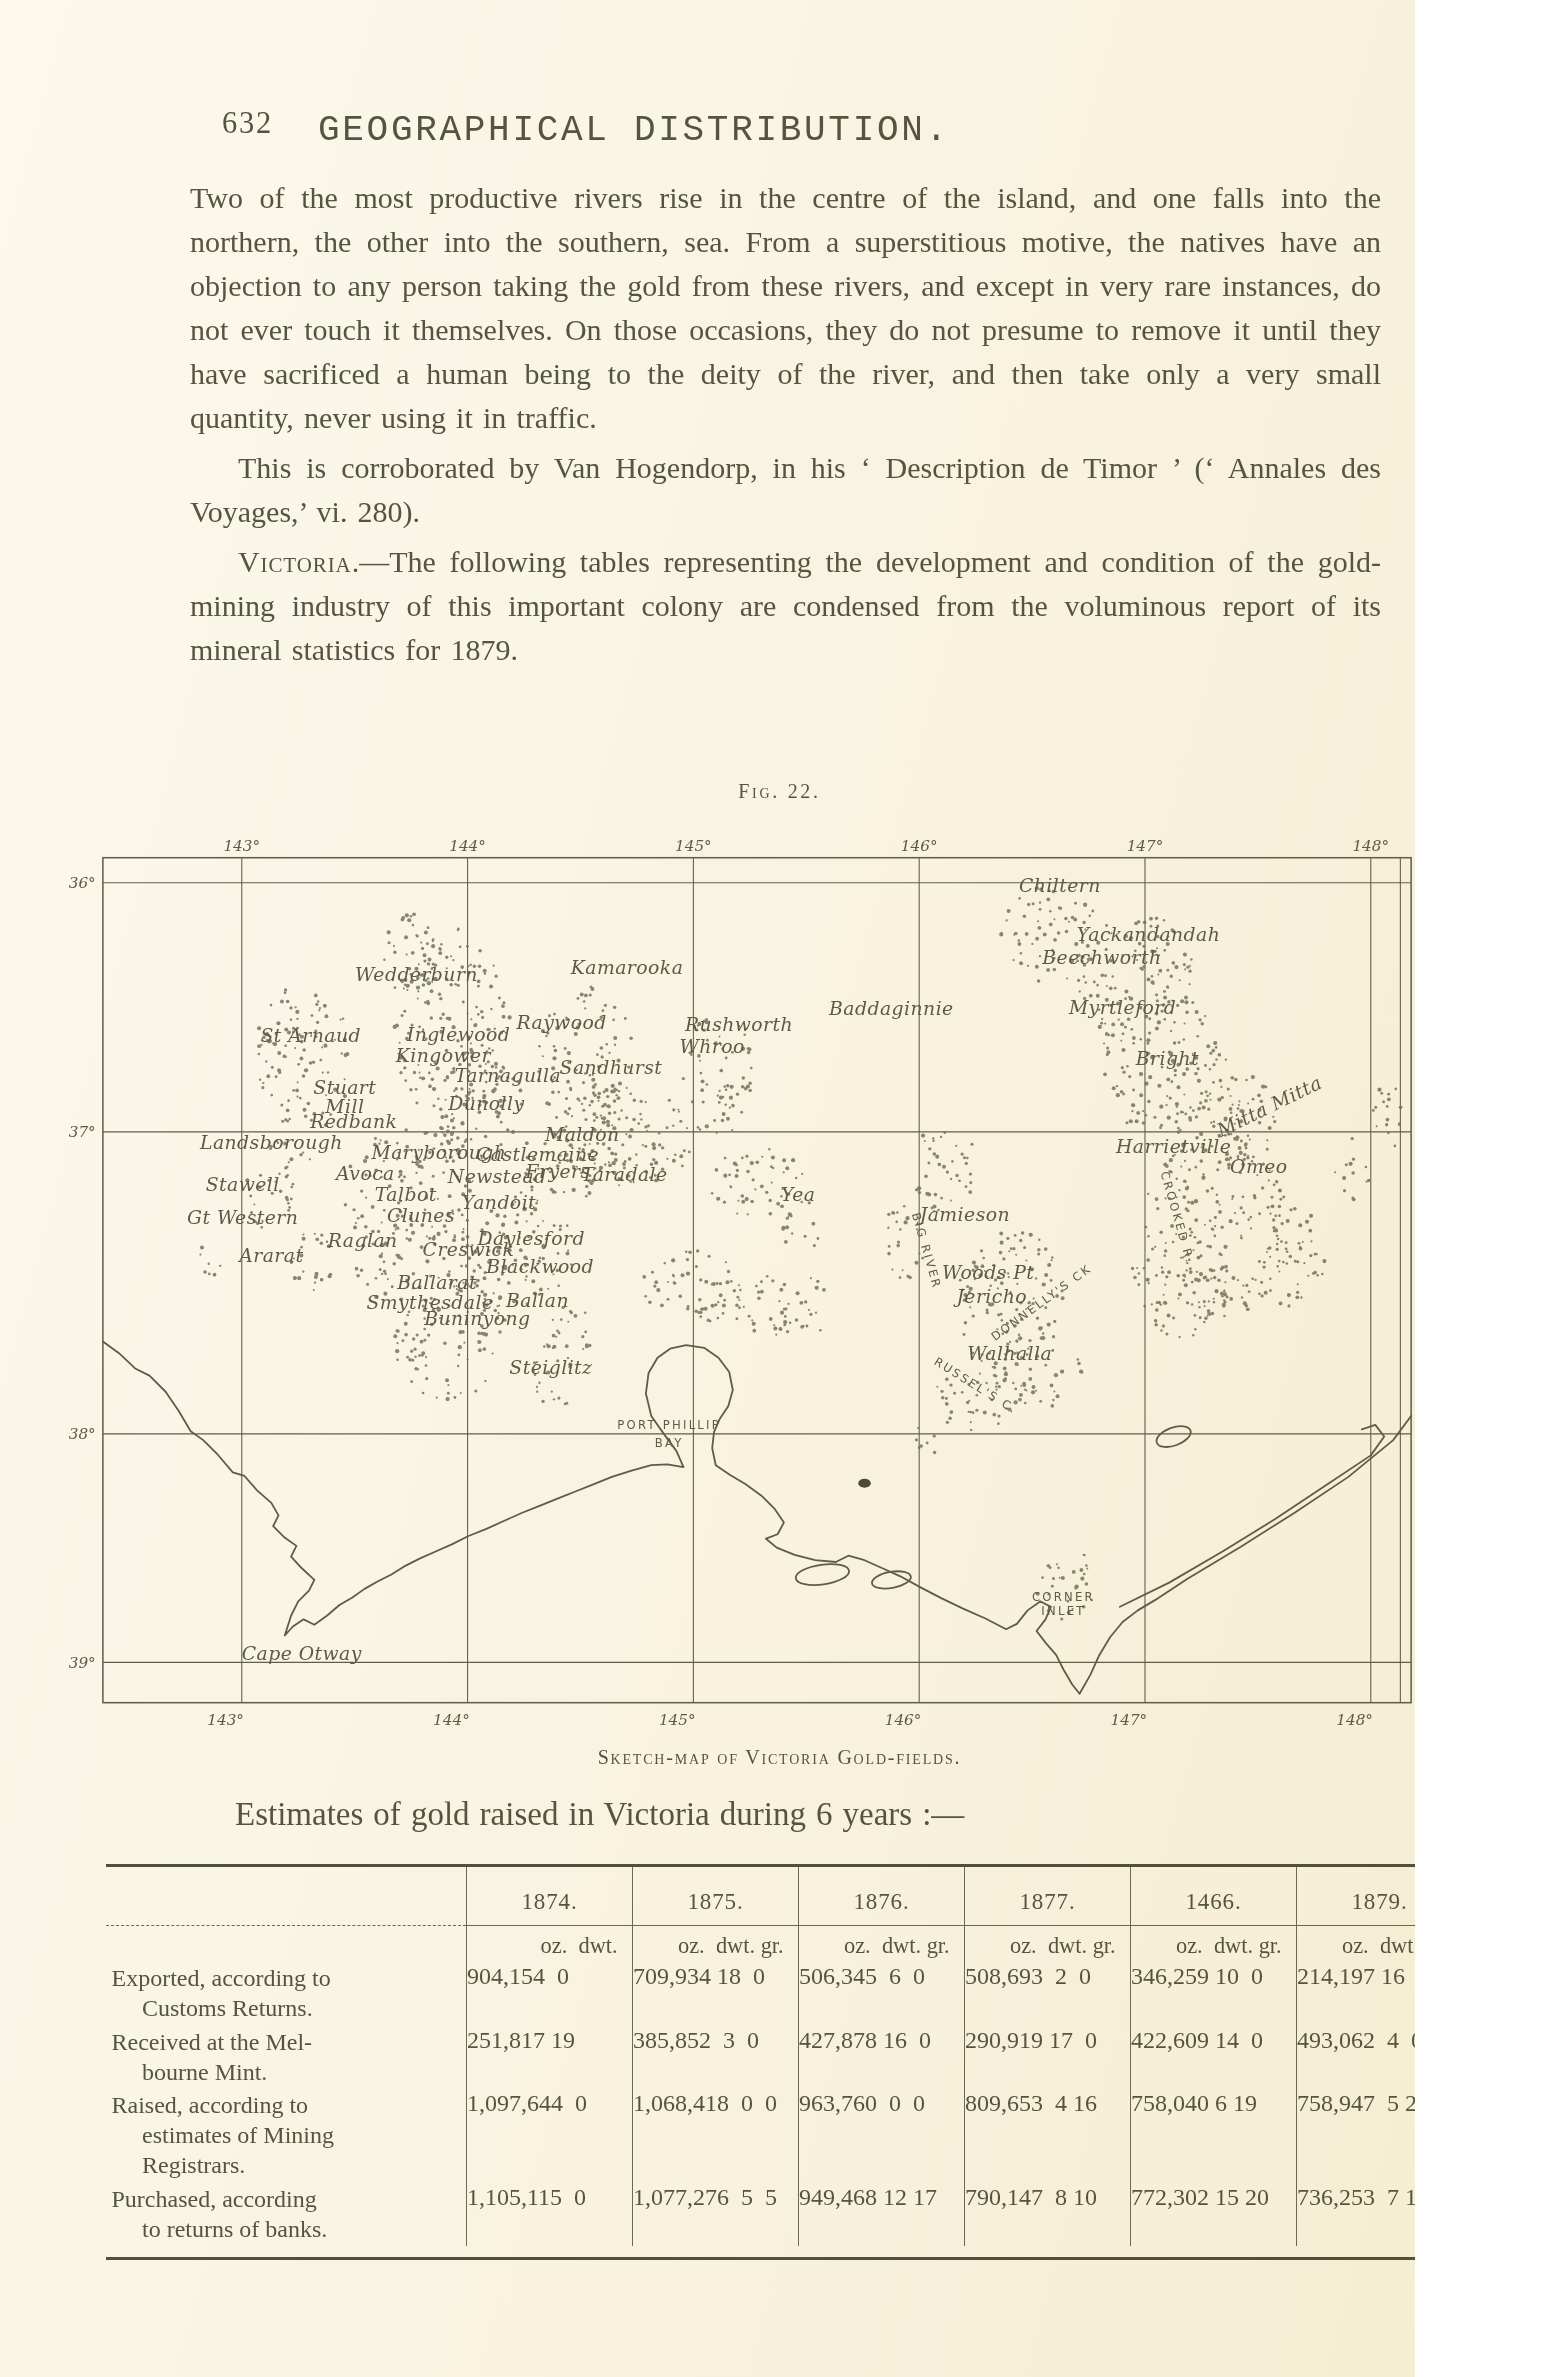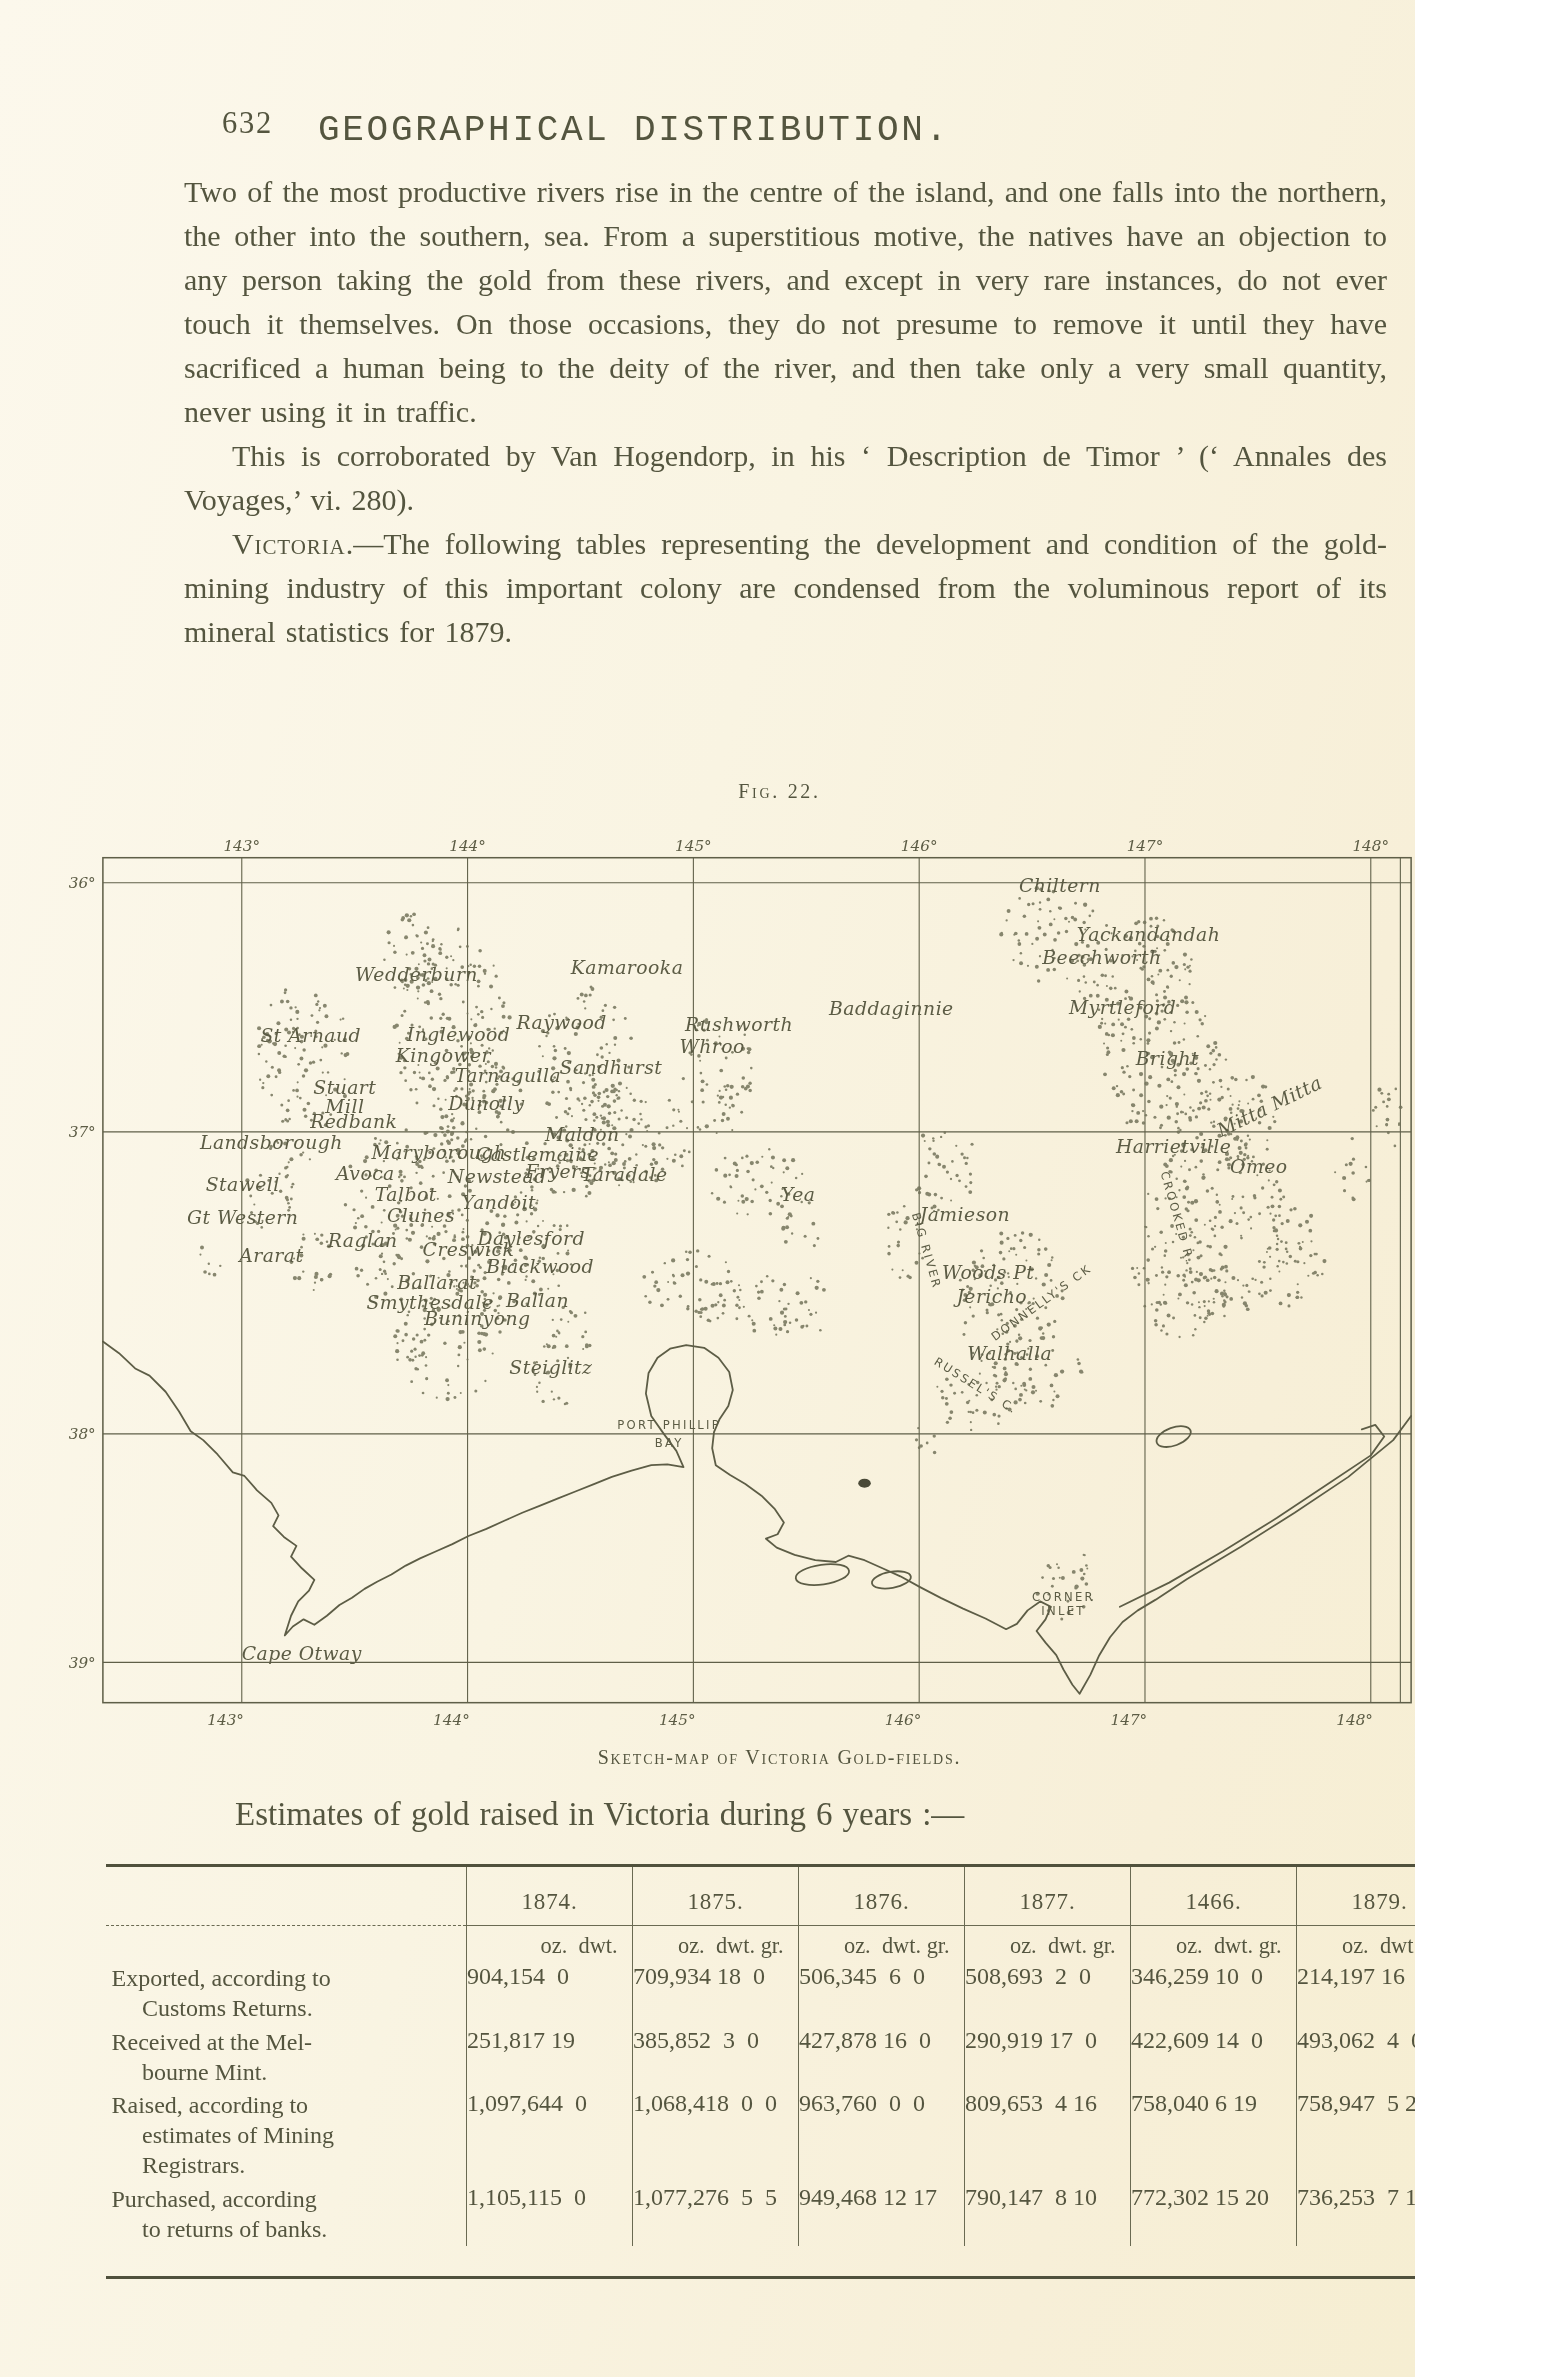--- a/index.html
+++ b/index.html
@@ -8,32 +8,32 @@
     width:1415px;height:2377px;
     background:linear-gradient(105deg,#fcf8ec 0%,#f9f4e2 45%,#f7efd8 80%,#f6eed2 100%);
     font-family:"Liberation Serif","DejaVu Serif",serif;
     color:#54553f;
     overflow:hidden;
   }
   .running-head{position:absolute;top:106px;left:0;width:100%;height:36px;}
   .page-number{position:absolute;left:222px;top:0;font-size:30.5px;letter-spacing:1.8px;}
   .running-title{position:absolute;left:318px;top:3.6px;font-size:36px;letter-spacing:2.7px;font-family:Liberation Mono, monospace;}
   .body-text{position:absolute;top:170px;left:184px;width:1203px;font-size:30px;line-height:44px;text-align:justify;word-spacing:2.7px;}
-  .body-text p{margin:0;}
+  .body-text p{margin:6px;}
   .body-text p.indent{text-indent:48px;}
   .lead-sc{font-variant:small-caps;letter-spacing:0.9px;}
   .fig-label{position:absolute;top:780px;left:0;width:1559px;text-align:center;font-size:20px;font-variant:small-caps;letter-spacing:2.7px;}
   .map-wrap{position:absolute;top:838px;left:67px;width:1380px;height:905px;}
   .map-caption{position:absolute;top:1746px;left:0;width:1559px;text-align:center;font-size:20px;font-variant:small-caps;letter-spacing:1.8px;}
   .estimates-title{position:absolute;top:1796px;left:235px;font-size:33px;word-spacing:1.8px;}
   .gold-table{
     position:absolute;top:1864px;left:106px;width:1355px;
     display:grid;grid-template-columns:360px repeat(6,166px);
     border-top:3.6px solid #50513c;border-bottom:3.6px solid #50513c;
-    padding-bottom:30px;font-size:23px;
+    padding-bottom:11px;font-size:23px;
   }
   .gold-table .cell{box-sizing:border-box;}
   .col-sep{border-left:1.2px solid #6a6a52;}
   .yh{ text-align:center;padding:21.5px 0 10.8px 0;border-bottom:1.2px solid #6a6a52;font-size:23px;letter-spacing:0.9px;}
   .lbl-h{border-bottom:1.2px dashed #6a6a52;}
   .unit{text-align:right;padding:7.2px 14.3px 1.8px 0;white-space:pre;font-size:22.4px;}
   .val{text-align:left;padding:1.8px 14.3px 1.8px 0;white-space:pre;font-size:24px;}
   .rlabel{font-size:24px;line-height:30px;padding:1.8px 5.4px 1.8px 36px;text-indent:-30.5px;white-space:pre-line;}
   
   svg text{fill:#5c5c45;}

